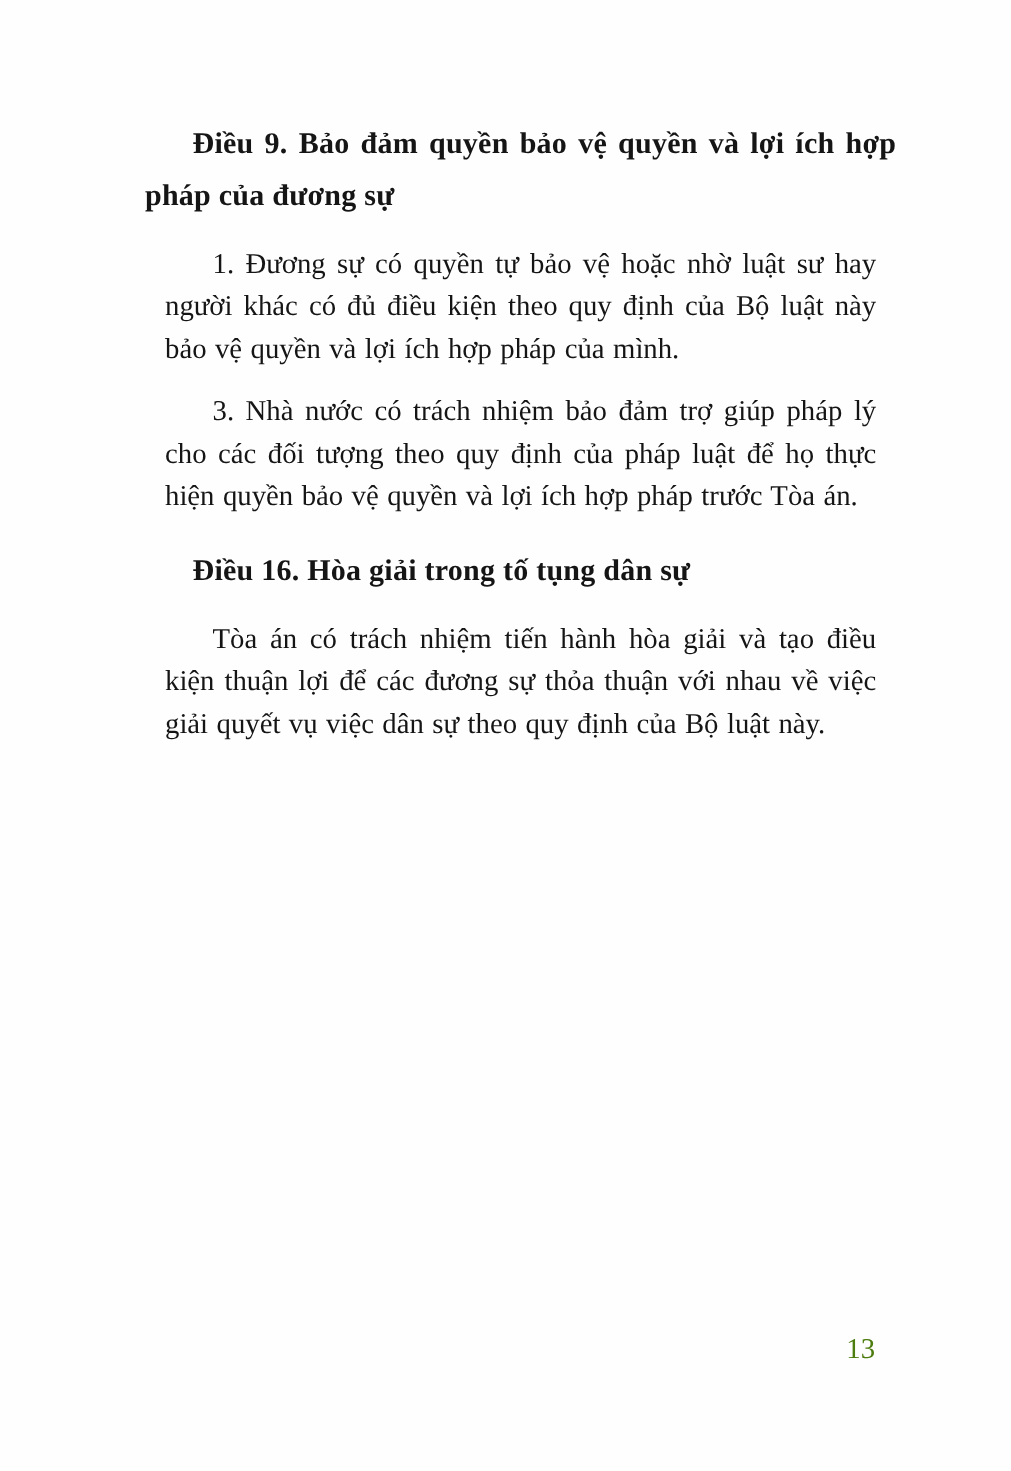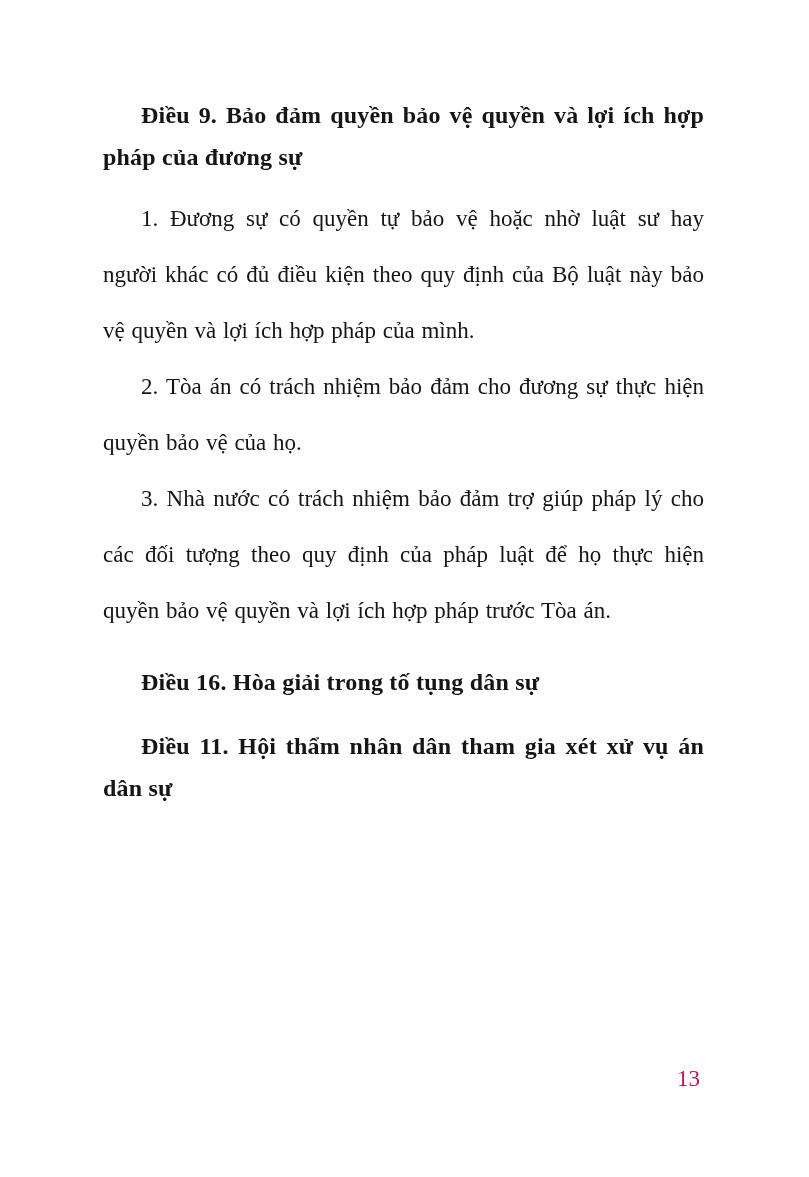--- a/index.html
+++ b/index.html
@@ -13,64 +13,63 @@
     width: 809px;
     height: 1177px;
     background: #fefefe;
     color: #151515;
     font-family: "Liberation Serif", "DejaVu Serif", serif;
     overflow: hidden;
     box-sizing: border-box;
   }
   .content {
     position: absolute;
-    left: 103px;
+    left: 116px;
     top: 94px;
     width: 601px;
   }
   .article-heading {
     margin: 22px 0 13px 0;
     font-size: 24px;
     line-height: 42px;
     font-weight: 700;
     text-indent: 38px;
     text-align: justify;
     letter-spacing: 0.2px;
   }
   .article-heading.first {
     margin-top: 0;
   }
   .para {
-    margin: 0;
+    margin: 16px;
     font-size: 23px;
-    line-height: 56px;
+    line-height: 34px;
     text-indent: 38px;
     text-align: justify;
     word-spacing: 1px;
   }
   .page-number {
     position: absolute;
     top: 1064px;
     right: 109px;
     font-size: 23px;
     line-height: 30px;
-    color: #be185d;
+    color: #4d7c0f;
   }
 </style>
 </head>
 <body>
 
 <div class="page">
   <div class="content">
 
     <h2 class="article-heading first">Điều 9. Bảo đảm quyền bảo vệ quyền và lợi ích hợp pháp của đương sự</h2>
     <p class="para">1. Đương sự có quyền tự bảo vệ hoặc nhờ luật sư hay người khác có đủ điều kiện theo quy định của Bộ luật này bảo vệ quyền và lợi ích hợp pháp của mình.</p>
-    <p class="para">2. Tòa án có trách nhiệm bảo đảm cho đương sự thực hiện quyền bảo vệ của họ.</p>
     <p class="para">3. Nhà nước có trách nhiệm bảo đảm trợ giúp pháp lý cho các đối tượng theo quy định của pháp luật để họ thực hiện quyền bảo vệ quyền và lợi ích hợp pháp trước Tòa án.</p>
 
     <h2 class="article-heading">Điều 16. Hòa giải trong tố tụng dân sự</h2>
+    <p class="para">Tòa án có trách nhiệm tiến hành hòa giải và tạo điều kiện thuận lợi để các đương sự thỏa thuận với nhau về việc giải quyết vụ việc dân sự theo quy định của Bộ luật này.</p>
 
-    <h2 class="article-heading">Điều 11. Hội thẩm nhân dân tham gia xét xử vụ án dân sự</h2>
 
   </div>
 
   <div class="page-number">13</div>
 </div>
 
 </body></html>

